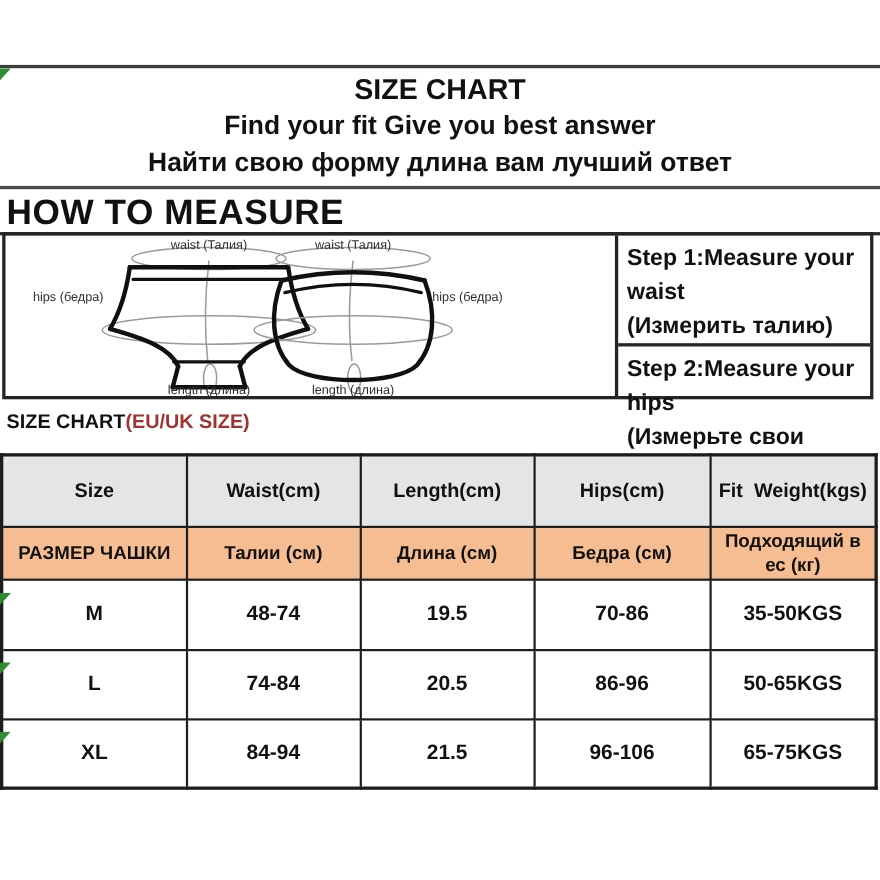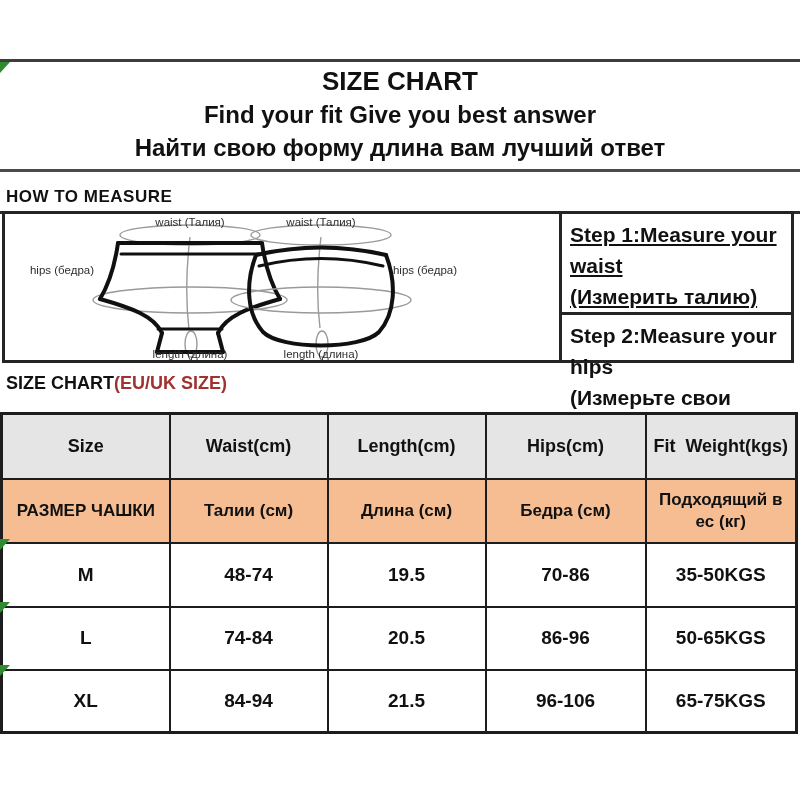--- a/index.html
+++ b/index.html
@@ -4,28 +4,28 @@
 <style>
   html,body{margin:0;padding:0;background:#fff;}
   .page{position:relative;width:800px;height:800px;background:#ffffff;overflow:hidden;
         font-family:"Liberation Sans",sans-serif;font-weight:bold;color:#111;}
   .hline{position:absolute;left:0;width:800px;background:#3e3e3e;}
   .tri{position:absolute;left:0;width:10px;height:11px;background:#2f8b2f;
        clip-path:polygon(0 0,100% 0,0 100%);z-index:6;}
   .title-block{position:absolute;top:64px;left:0;width:800px;text-align:center;}
   .title-main{font-size:26px;line-height:34px;}
   .title-sub{font-size:24px;line-height:33px;}
-  .howto{position:absolute;top:187px;left:6px;font-size:17px;letter-spacing:.5px;}
+  .howto{position:absolute;top:175px;left:6px;font-size:32px;letter-spacing:.5px;}
   .measure-box{position:absolute;top:211px;left:2px;width:792px;height:152px;
                border:3px solid #242424;box-sizing:border-box;display:flex;}
   .diagram-cell{width:554px;position:relative;}
   .diagram-cell svg{position:absolute;top:0;left:0;}
   .steps-cell{flex:1;border-left:3px solid #242424;display:flex;flex-direction:column;}
   .step-row{flex:1;padding:5px 4px 0 8px;box-sizing:border-box;}
-  .step-row.first{border-bottom:3px solid #242424;text-decoration:underline;}
+  .step-row.first{border-bottom:3px solid #242424;}
   .step-en{font-size:21px;line-height:31px;text-align:left;}
   .step-ru{font-size:21px;line-height:31px;text-align:left;}
   .chart-heading{position:absolute;top:373px;left:6px;font-size:18px;}
   .chart-heading .red{color:#a03230;}
   table.size-table{position:absolute;top:412px;left:0;border-collapse:collapse;
                    table-layout:fixed;width:795px;border:3px solid #1d1d1d;}
   .size-table th,.size-table td{border:2px solid #1d1d1d;text-align:center;
                                 vertical-align:middle;padding:0 2px;}
   .size-table .row-en th{background:#e5e5e5;font-size:18px;white-space:pre;}
   .size-table .row-ru th{background:#f6bd92;font-size:17px;line-height:22px;white-space:normal;}
@@ -119,21 +119,21 @@
         <col style="width:151px">
     </colgroup>
     <tbody>
         <tr class="row-en" style="height:65px;">
       <th>Size</th>
       <th>Waist(cm)</th>
       <th>Length(cm)</th>
       <th>Hips(cm)</th>
       <th>Fit  Weight(kgs)</th>
     </tr>
-    <tr class="row-ru" style="height:64px;">
+    <tr class="row-ru" style="height:48px;">
       <th>РАЗМЕР ЧАШКИ</th>
       <th>Талии (см)</th>
       <th>Длина (см)</th>
       <th>Бедра (см)</th>
       <th>Подходящий в ес (кг)</th>
     </tr>
     <tr style="height:64px;">
       <td>M</td>
       <td>48-74</td>
       <td>19.5</td>

